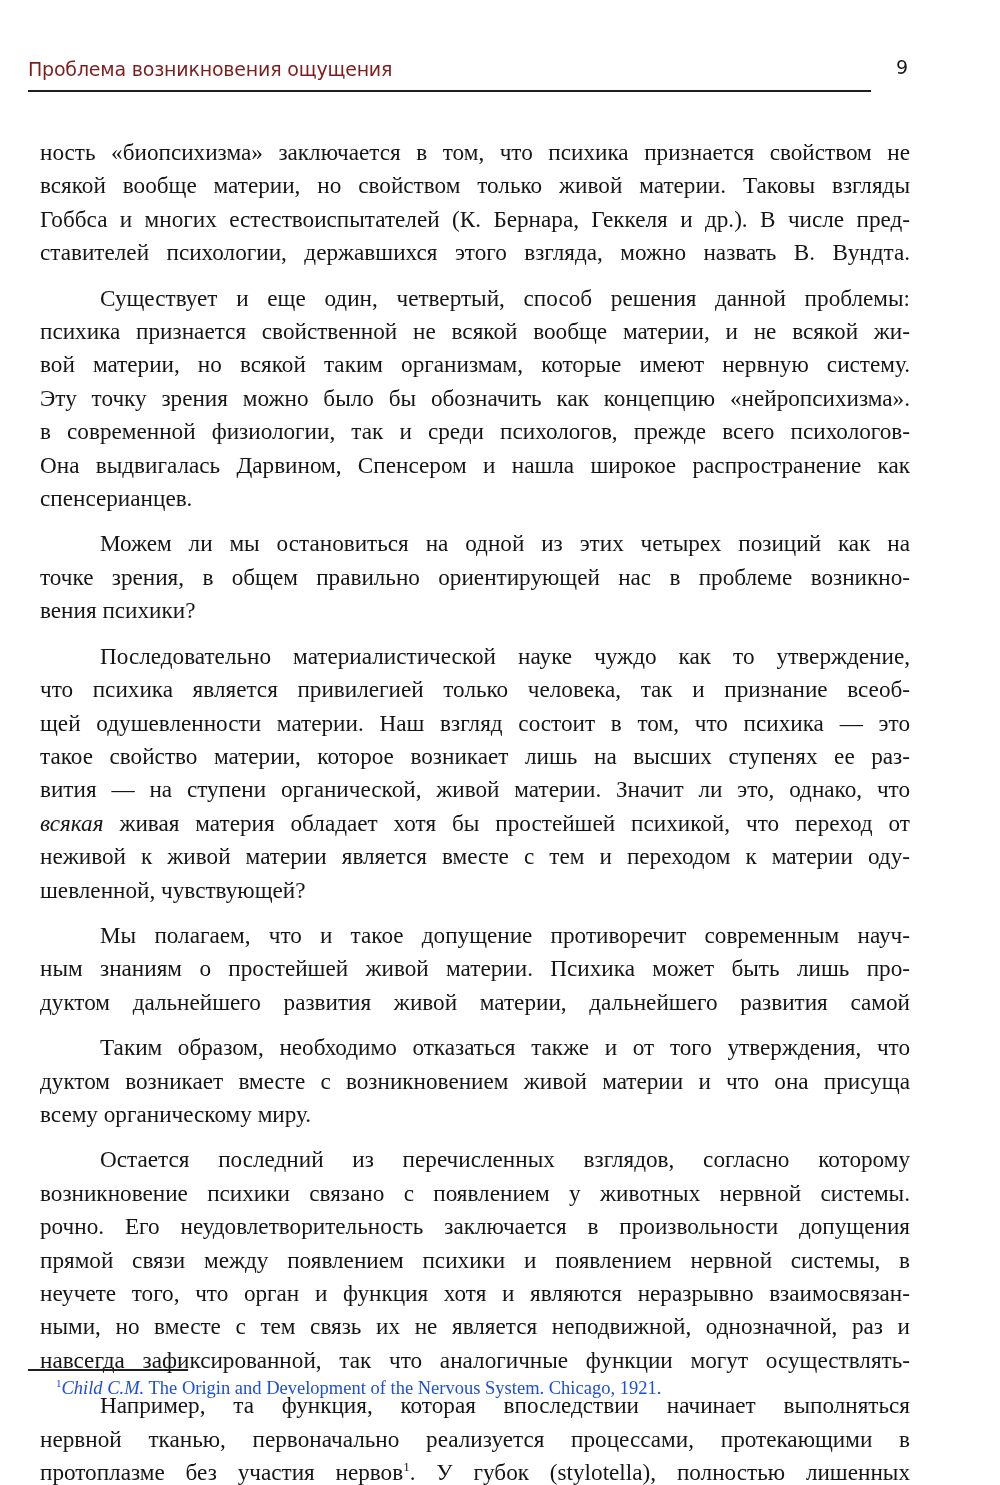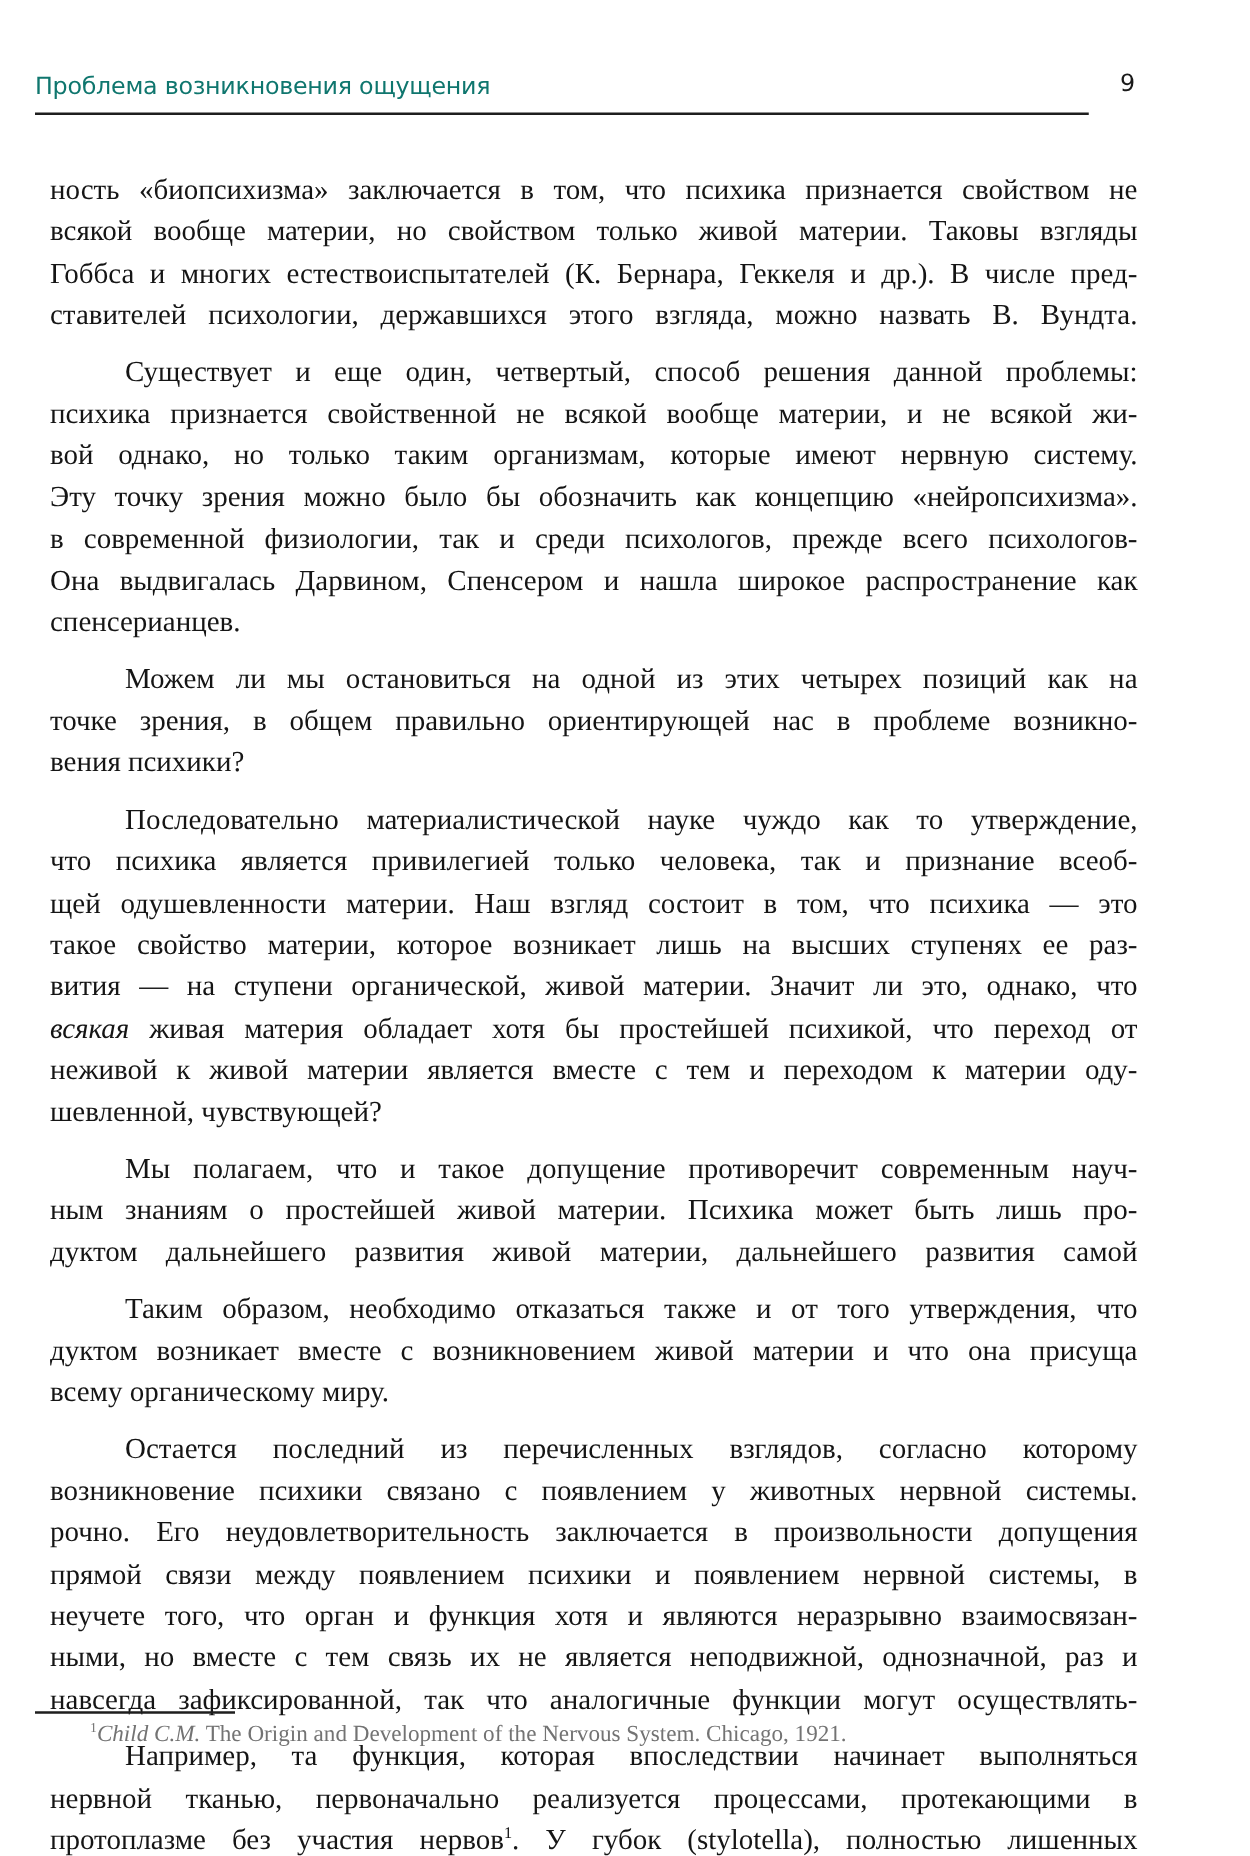--- a/index.html
+++ b/index.html
@@ -14,21 +14,21 @@
       overflow: hidden;
       color: #141414;
     }
     .running-head {
       position: absolute;
       left: 28px;
       top: 58px;
       font-family: "DejaVu Sans", sans-serif;
       font-size: 19px;
       letter-spacing: -0.2px;
-      color: #0f766e;
+      color: #7f1d1d;
       white-space: nowrap;
     }
     .page-number {
       position: absolute;
       left: 896px;
       top: 56px;
       font-family: "DejaVu Sans", sans-serif;
       font-size: 19px;
       color: #1a1a1a;
     }
@@ -75,25 +75,25 @@
     .footnote-rule {
       position: absolute;
       left: 28px;
       top: 1369px;
       width: 160px;
       height: 2px;
       background: #1e1e1e;
     }
     .footnote {
       position: absolute;
-      left: 72px;
+      left: 56px;
       top: 1378px;
       font-family: "Liberation Serif", serif;
       font-size: 18.5px;
-      color: #737373;
+      color: #1d4ed8;
       white-space: nowrap;
     }
     .footnote sup {
       font-size: 11px;
     }
   </style>
 </head>
 <body>
 
 <div class="running-head">Проблема возникновения ощущения</div>
@@ -103,21 +103,21 @@
 <div class="body-text">
   <p>
     <span class="line">ность «биопсихизма» заключается в том, что психика признается свойством не</span>
     <span class="line">всякой вообще материи, но свойством только живой материи. Таковы взгляды</span>
     <span class="line">Гоббса и многих естествоиспытателей (К. Бернара, Геккеля и др.). В числе пред-</span>
     <span class="line">ставителей психологии, державшихся этого взгляда, можно назвать В. Вундта.</span>
   </p>
   <p>
     <span class="line" style="padding-left:60px">Существует и еще один, четвертый, способ решения данной проблемы:</span>
     <span class="line">психика признается свойственной не всякой вообще материи, и не всякой жи-</span>
-    <span class="line">вой однако, но только таким организмам, которые имеют нервную систему.</span>
+    <span class="line">вой материи, но всякой таким организмам, которые имеют нервную систему.</span>
     <span class="line">Эту точку зрения можно было бы обозначить как концепцию «нейропсихизма».</span>
     <span class="line">в современной физиологии, так и среди психологов, прежде всего психологов-</span>
     <span class="line">Она выдвигалась Дарвином, Спенсером и нашла широкое распространение как</span>
     <span class="line last">спенсерианцев.</span>
   </p>
   <p>
     <span class="line" style="padding-left:60px">Можем ли мы остановиться на одной из этих четырех позиций как на</span>
     <span class="line">точке зрения, в общем правильно ориентирующей нас в проблеме возникно-</span>
     <span class="line last">вения психики?</span>
   </p>

